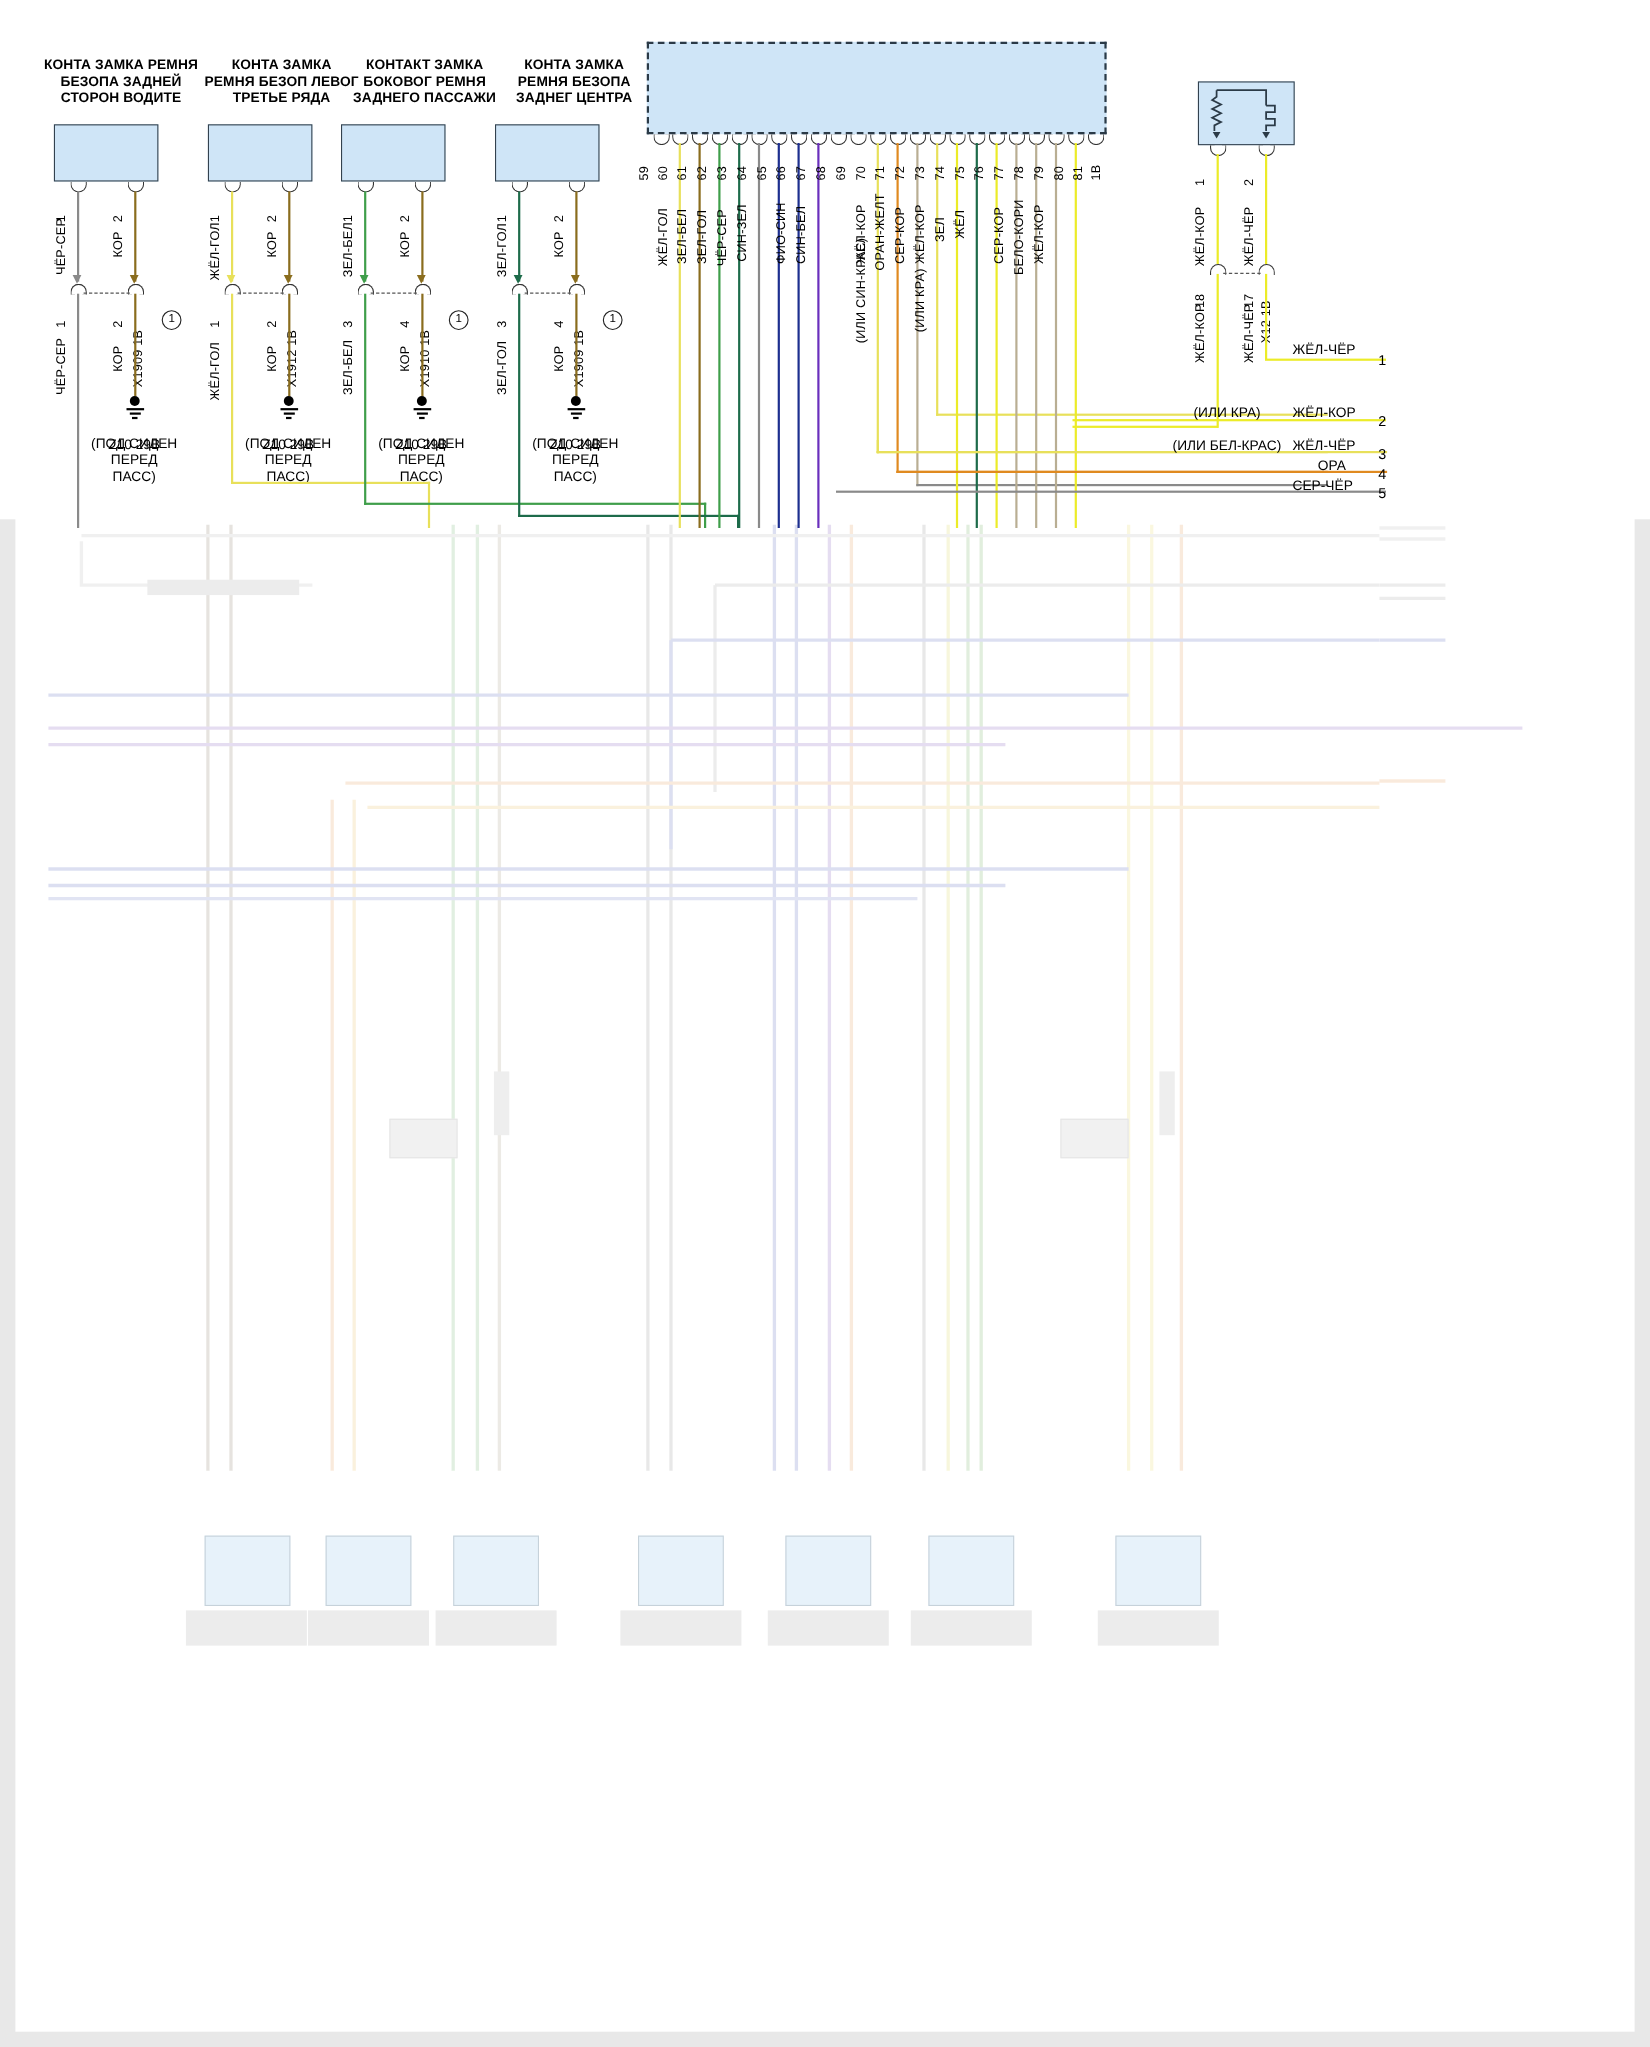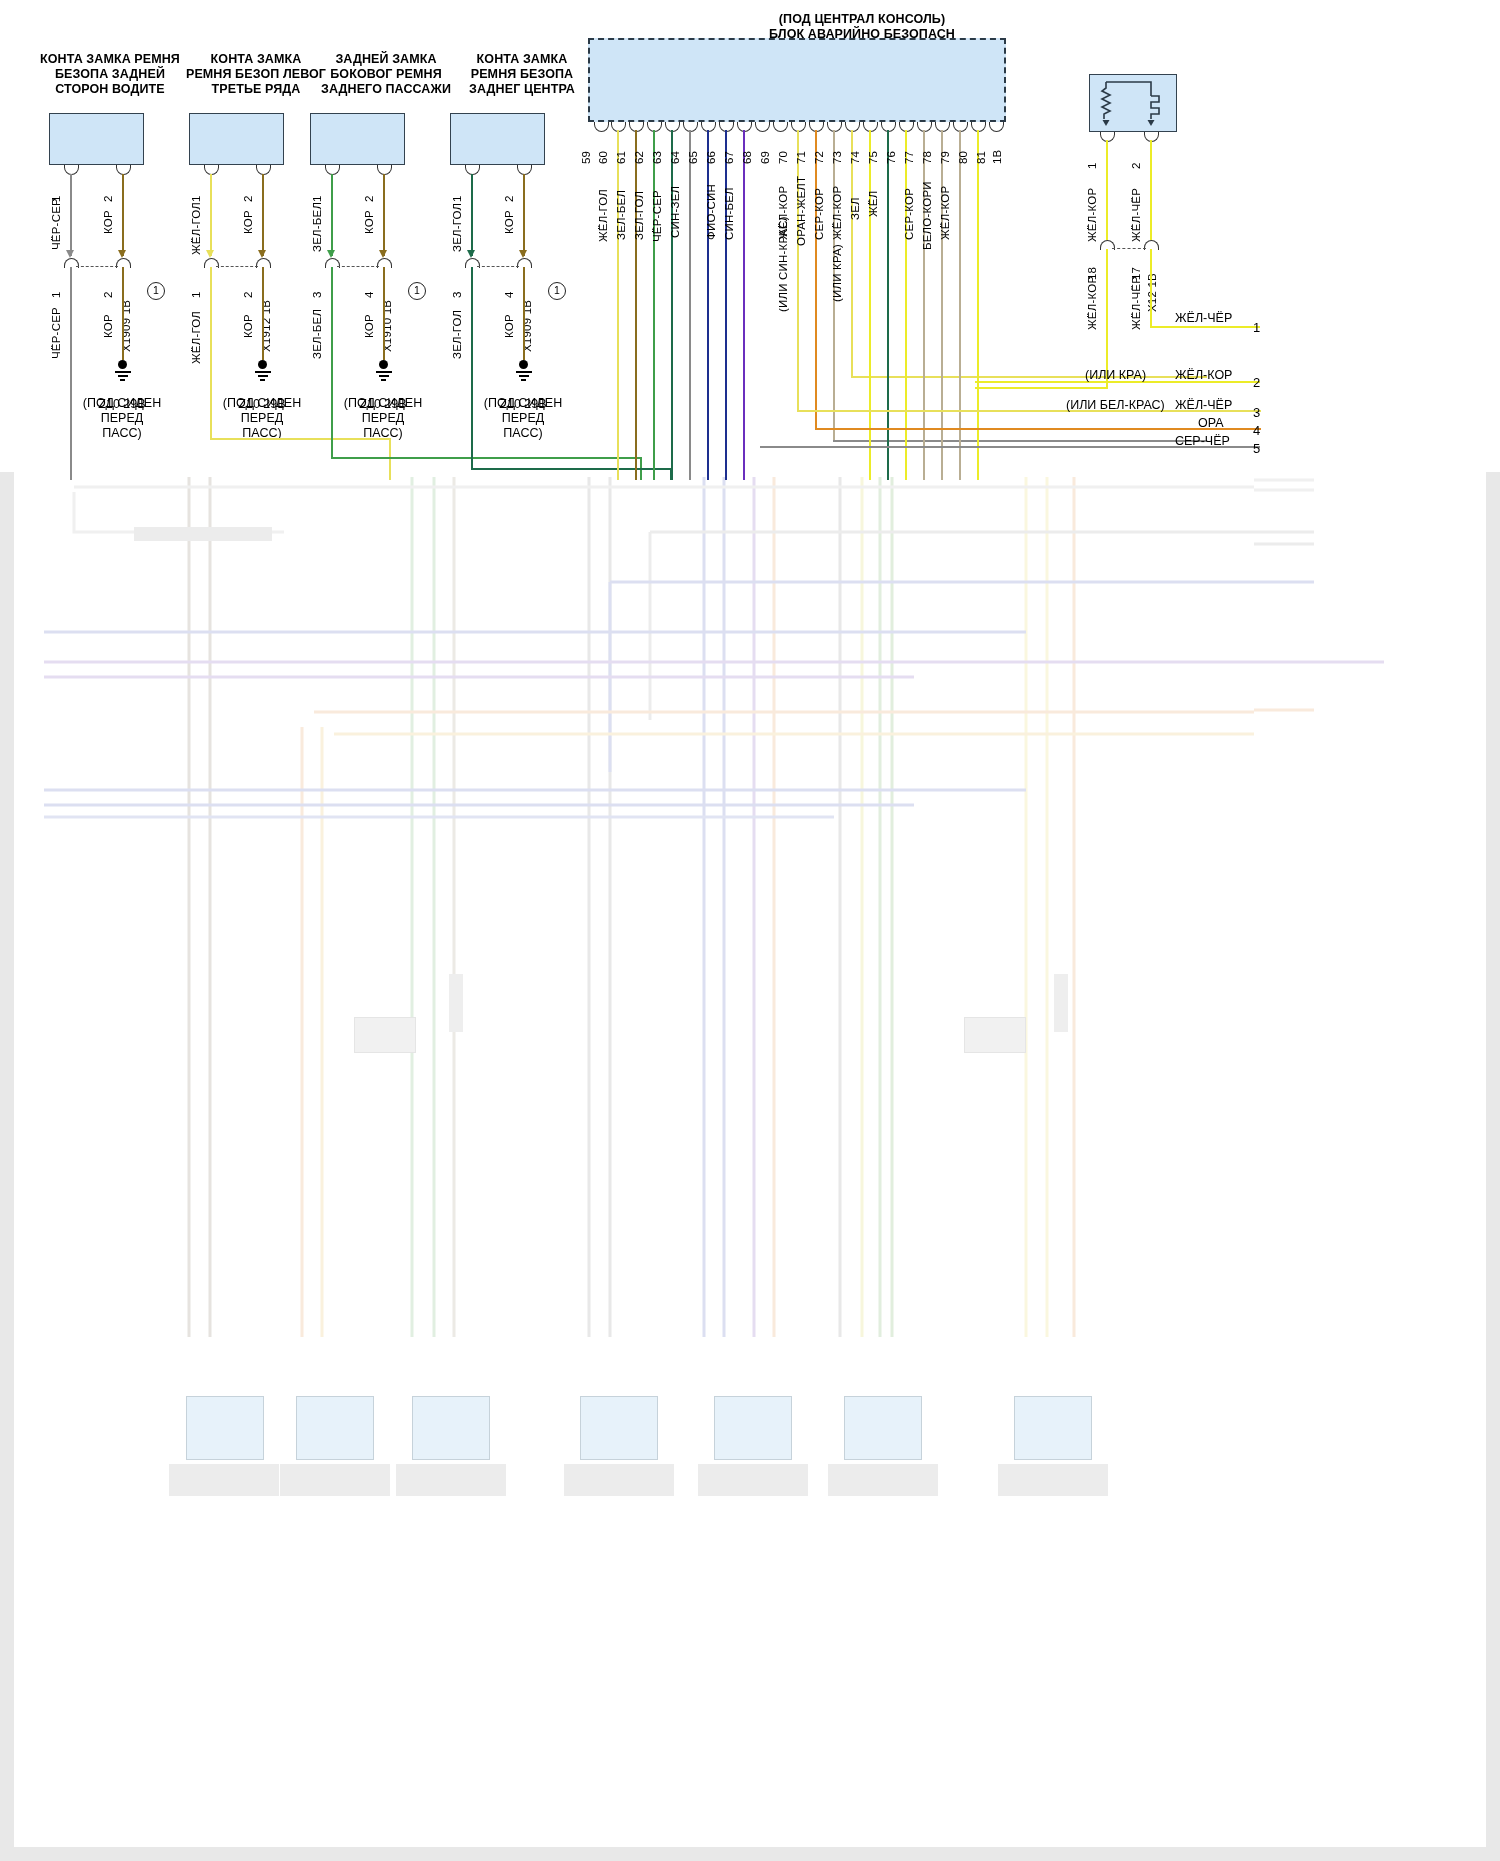--- a/index.html
+++ b/index.html
@@ -199,21 +199,21 @@
     <div class="gndlab" style="left:202px;top:382px;width:120px;">
       <span>Z10 29B</span>
     </div>
     <div class="gndlab" style="left:202px;top:396px;width:120px;">(ПОД СИДЕН
 ПЕРЕД
 ПАСС)</div>
     <div class="wire" style="left:209.5px;top:267px;height:173px;background:#e8e05a;"></div>
     <div class="hwire" style="left:209.5px;top:438px;width:181px;background:#e8e05a;"></div>
     <div class="wire" style="left:388.5px;top:438px;height:42px;background:#e8e05a;"></div>
 
-    <div class="cap" style="left:293px;top:52px;width:186px;">ЗАДНЕЙ ЗАМКА
+    <div class="cap" style="left:293px;top:52px;width:186px;">КОНТАКТ ЗАМКА
 БОКОВОГ РЕМНЯ
 ЗАДНЕГО ПАССАЖИ</div>
     <div class="box" style="left:310px;top:113px;width:95px;height:52px;"></div>
     <div class="term" style="left:325px;top:165px;"></div>
     <div class="term" style="left:377px;top:165px;"></div>
     <div class="pinnum" style="left:323px;top:190px;">1</div>
     <div class="pinnum" style="left:375px;top:190px;">2</div>
     <div class="wire" style="left:330.5px;top:174px;height:82px;background:#3f9e4a;"></div>
     <div class="wire" style="left:382.5px;top:174px;height:82px;background:#8a6d1e;"></div>
     <div class="vlab" style="left:323px;top:240px;">ЗЕЛ-БЕЛ</div>
@@ -279,22 +279,20 @@
     <div class="gndlab" style="left:463px;top:382px;width:120px;">
       <span>Z10 29B</span>
     </div>
     <div class="gndlab" style="left:463px;top:396px;width:120px;">(ПОД СИДЕН
 ПЕРЕД
 ПАСС)</div>
     <div class="wire" style="left:470.5px;top:267px;height:203px;background:#1d6b4a;"></div>
     <div class="hwire" style="left:470.5px;top:468px;width:201px;background:#1d6b4a;"></div>
     <div class="wire" style="left:669.5px;top:468px;height:12px;background:#1d6b4a;"></div>
 
-    <div class="cap" style="left:642px;top:12px;width:440px;">(ПОД ЦЕНТРАЛ КОНСОЛЬ)
-БЛОК АВАРИЙНО БЕЗОПАСН</div>
     <div class="dashbox" style="left:588px;top:38px;width:418px;height:84px;"></div>
 
     <div class="term" style="left:594px;top:122px;"></div>
     <div class="pinnum" style="left:592px;top:152px;">59</div>
 
     <div class="term" style="left:611px;top:122px;"></div>
     <div class="pinnum" style="left:609px;top:152px;">60</div>
     <div class="wire" style="left:616.5px;top:130px;height:350px;background:#e8e05a;"></div>
     <div class="vlab" style="left:609px;top:230px;">ЖЁЛ-ГОЛ</div>
 

